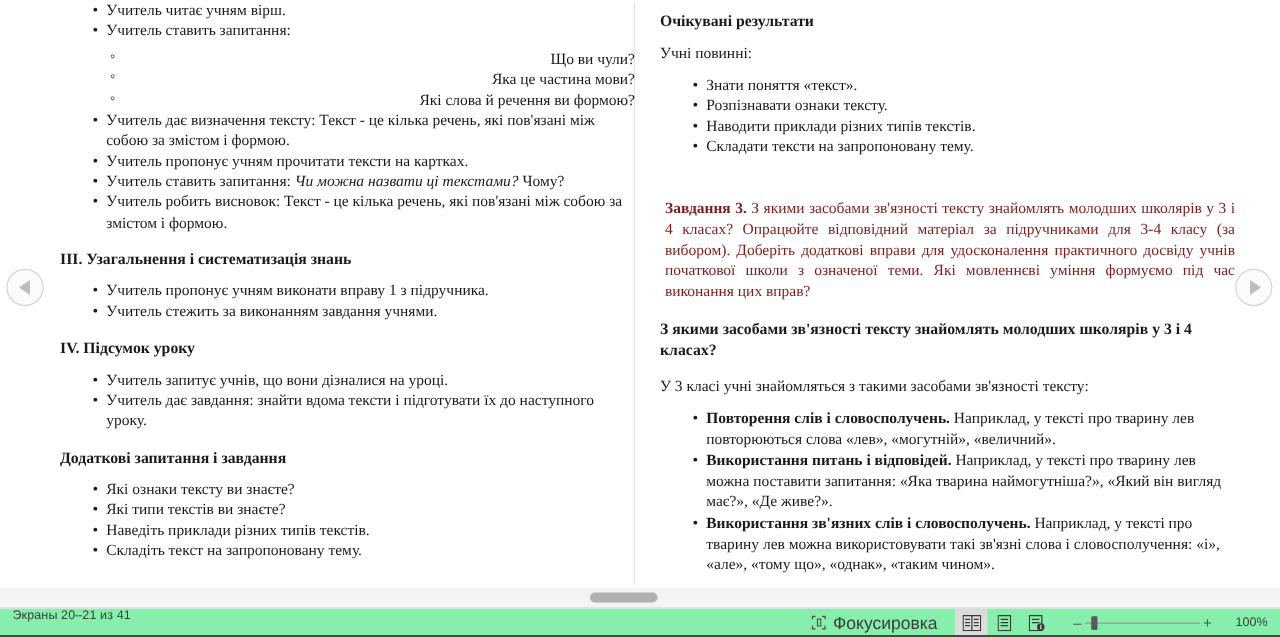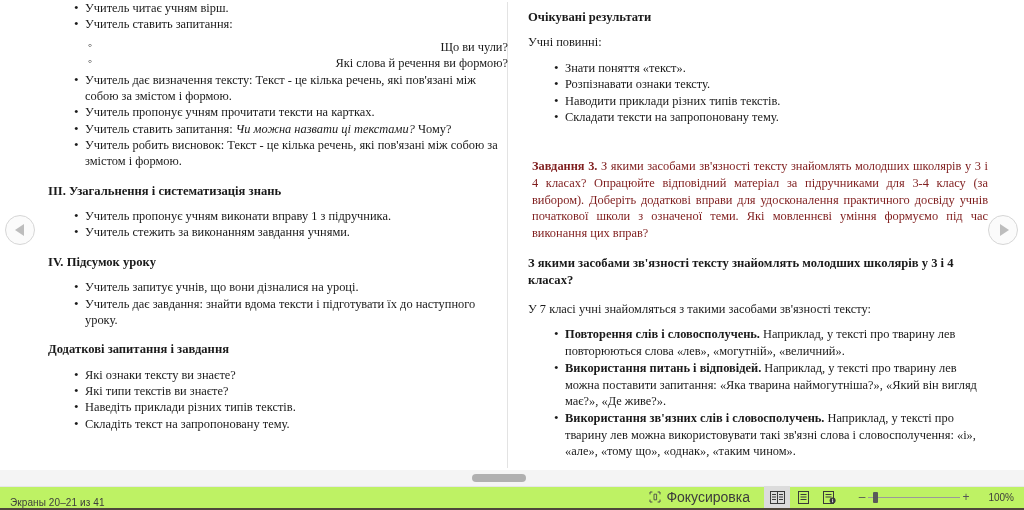--- a/index.html
+++ b/index.html
@@ -150,24 +150,24 @@
     width: 54px; height: 8px;
     border-radius: 4px;
     background: #b0b0b0;
   }
 
   
   .statusbar {
     position: absolute;
     left: 0; top: 486px;
     width: 1024px; height: 22px;
-    background: #bef264;
+    background: #86efac;
     border-top: 1px solid #e6e6e6;
     display: flex;
-    align-items: flex-end;
+    align-items: flex-start;
     font-family: "Liberation Sans", sans-serif;
     font-size: 10px;
     color: #3c3c3c;
   }
   .bottom-edge {
     position: absolute;
     left: 0; top: 508px;
     width: 1024px; height: 2px;
     background: #4f463c;
   }
@@ -252,20 +252,21 @@
 
     <div class="col col-left">
 
       <ul class="bl tight">
         <li>Учитель читає учням вірш.</li>
         <li>Учитель ставить запитання:</li>
       </ul>
 
       <ul class="sub">
         <li>Що ви чули?</li>
+        <li>Яка це частина мови?</li>
         <li>Які слова й речення ви формою?</li>
       </ul>
 
       <ul class="bl tight">
         <li>Учитель дає визначення тексту: Текст - це кілька речень, які пов'язані між собою за змістом і формою.</li>
         <li>Учитель пропонує учням прочитати тексти на картках.</li>
         <li>
           <span>Учитель ставить запитання: </span><i class="em">Чи можна назвати ці текстами?</i><span> Чому?</span>
         </li>
         <li>Учитель робить висновок: Текст - це кілька речень, які пов'язані між собою за змістом і формою.</li>
@@ -305,21 +306,21 @@
         <li>Знати поняття «текст».</li>
         <li>Розпізнавати ознаки тексту.</li>
         <li>Наводити приклади різних типів текстів.</li>
         <li>Складати тексти на запропоновану тему.</li>
       </ul>
 
       <p class="task-red"><b>Завдання 3.</b><span> З якими засобами зв'язності тексту знайомлять молодших школярів у 3 і 4 класах? Опрацюйте відповідний матеріал за підручниками для 3-4 класу (за вибором). Доберіть додаткові вправи для удосконалення практичного досвіду учнів початкової школи з означеної теми. Які мовленнєві уміння формуємо під час виконання цих вправ?</span></p>
 
       <h3 class="qhead">З якими засобами зв'язності тексту знайомлять молодших школярів у 3 і 4 класах?</h3>
 
-      <p class="para">У 7 класі учні знайомляться з такими засобами зв'язності тексту:</p>
+      <p class="para">У 3 класі учні знайомляться з такими засобами зв'язності тексту:</p>
 
       <ul class="bl">
         <li><b class="lead">Повторення слів і словосполучень.</b><span> Наприклад, у тексті про тварину лев повторюються слова «лев», «могутній», «величний».</span></li>
         <li><b class="lead">Використання питань і відповідей.</b><span> Наприклад, у тексті про тварину лев можна поставити запитання: «Яка тварина наймогутніша?», «Який він вигляд має?», «Де живе?».</span></li>
         <li><b class="lead">Використання зв'язних слів і словосполучень.</b><span> Наприклад, у тексті про тварину лев можна використовувати такі зв'язні слова і словосполучення: «і», «але», «тому що», «однак», «таким чином».</span></li>
       </ul>
     </div>
 
     <div class="nav-btn nav-prev">
       <span class="tri tri-l"></span>

